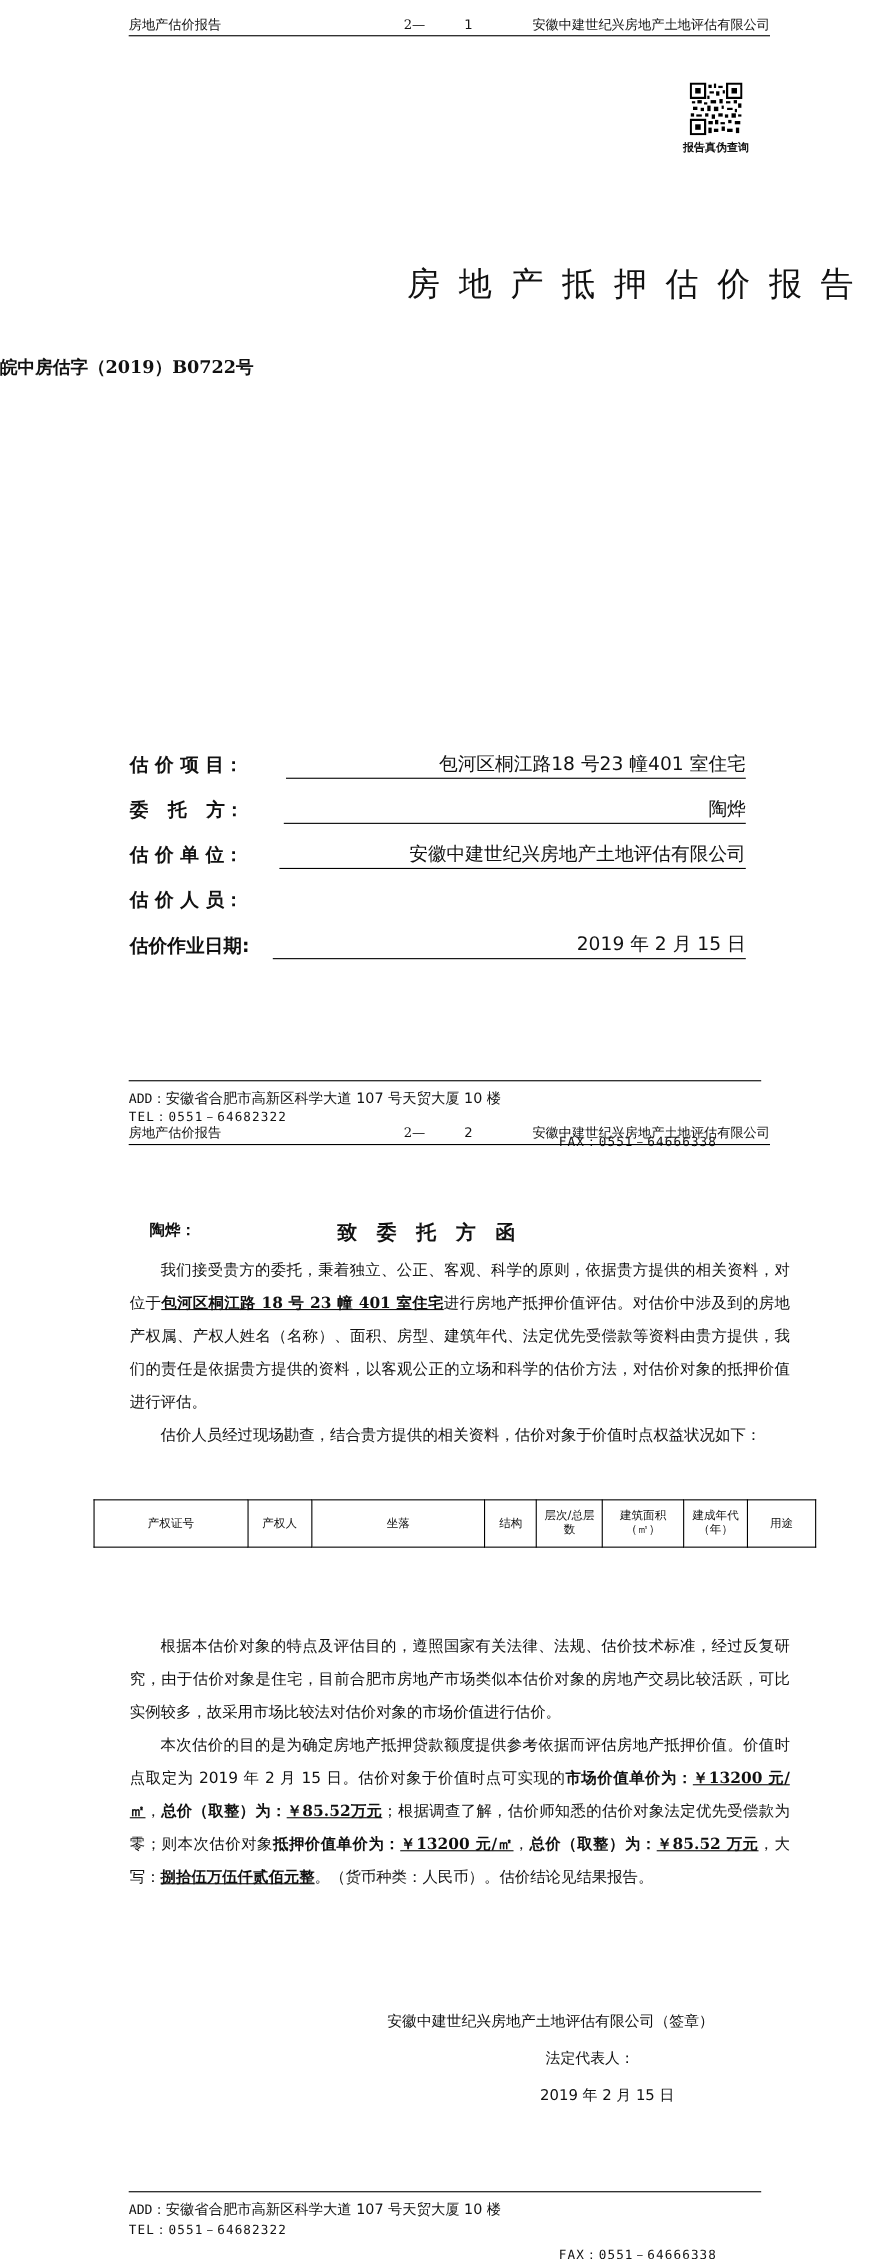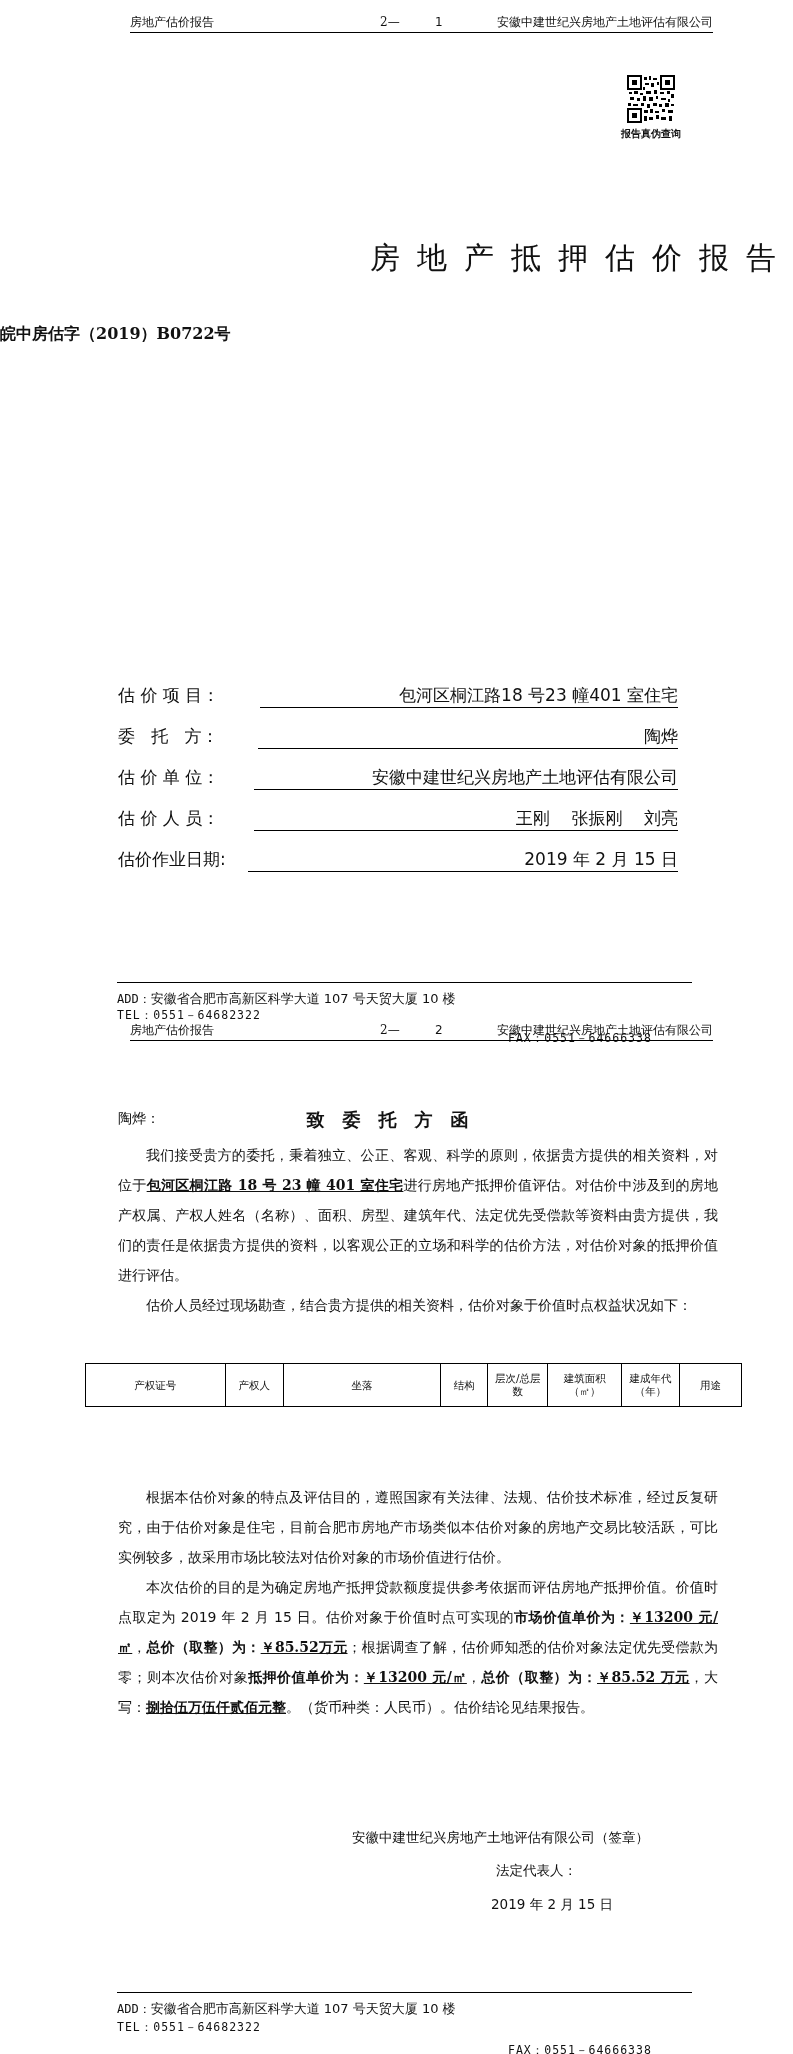--- a/index.html
+++ b/index.html
@@ -2,21 +2,21 @@
 <html><head>
 <meta charset="utf-8">
 <style>
   html, body { margin: 0; padding: 0; background: #ffffff; }
   body {
     width: 793px; height: 2054px; position: relative; overflow: hidden;
     font-family: "DejaVu Sans", sans-serif; color: #111;
   }
   .running-header {
     position: absolute; left: 117px; width: 583px; height: 18px;
-    border-bottom: 1.5px solid #000; font-size: 12px; line-height: 16px; margin-left: 13px;
+    border-bottom: 1.5px solid #000; font-size: 12px; line-height: 16px;
   }
   .running-header .left { position: absolute; left: 0; top: 0; }
   .running-header .mid1 { position: absolute; left: 250px; top: 0; font-family: "DejaVu Serif", serif; }
   .running-header .mid2 { position: absolute; left: 305px; top: 0; }
   .running-header .right { position: absolute; right: 0; top: 0; }
 
   .qr { position: absolute; left: 627px; top: 75px; width: 48px; height: 70px; }
   .qr-box { width: 48px; height: 48px; position: relative; background: #fff; }
   .qr-box svg { display: block; }
   .qr-caption { font-size: 10px; font-weight: bold; text-align: center; width: 60px; margin-left: -6px; margin-top: 4px; }
@@ -25,37 +25,37 @@
     position: absolute; left: 0; width: 793px; top: 238px; text-align: right;
     font-family: "DejaVu Serif", serif; font-size: 30px; letter-spacing: 17px;
     font-weight: normal;
   }
   .report-no {
     position: absolute; left: 0; width: 793px; top: 324px; 
     font-family: "DejaVu Serif", serif; font-size: 16px; font-weight: bold;
   }
 
   .field-row { position: absolute; left: 118px; width: 560px; height: 30px; font-size: 17px; }
-  .field-label { position: absolute; left: 0; bottom: 3px; font-weight: normal; white-space: pre; }
+  .field-label { position: absolute; left: 0; bottom: 3px; font-weight: bold; white-space: pre; }
   .field-value {
     position: absolute; bottom: 2px; right: 0; border-bottom: 1.3px solid #000;
     text-align: right; font-size: 17px; line-height: 24px;
   }
 
   .footer-line { position: absolute; left: 117px; width: 575px; border-top: 1.3px solid #000; }
   .footer-add { position: absolute; left: 117px; font-size: 12px; font-family: "DejaVu Sans Mono", monospace; }
   .footer-add .cn { font-family: "DejaVu Sans", sans-serif; font-size: 13px; text-align: center; }
   .footer-tel { position: absolute; left: 117px; font-size: 11.5px; font-family: "DejaVu Sans Mono", monospace; letter-spacing: 1px; }
   .footer-fax { position: absolute; left: 508px; font-size: 11.5px; font-family: "DejaVu Sans Mono", monospace; letter-spacing: 1px; margin-top: 23px; }
 
   .letter-title {
     position: absolute; left: 0; width: 793px; top: 1108px; text-align: center;
     font-family: "DejaVu Serif", serif; font-size: 18px; font-weight: bold; letter-spacing: 18px;
   }
-  .salutation { position: absolute; left: 118px; top: 1110px; font-size: 14px; font-weight: normal; text-align: right; }
+  .salutation { position: absolute; left: 136px; top: 1110px; font-size: 14px; font-weight: bold; text-align: right; }
   .para {
     position: absolute; left: 118px; width: 600px; font-size: 14px; line-height: 30px;
     text-indent: 28px; text-align: justify;
   }
   .para .bu { font-weight: bold; text-decoration: underline; font-family: "DejaVu Serif", serif; }
   .para .b { font-weight: bold; }
 
   table.rights {
     position: absolute; left: 85px; top: 1363px; width: 657px; border-collapse: collapse;
     font-size: 10.5px; text-align: center;
@@ -147,21 +147,20 @@
 <div class="field-row" style="top:721px;">
   <span class="field-label">委   托   方：</span>
   <span class="field-value" style="width:420px;">陶烨</span>
 </div>
 <div class="field-row" style="top:762px;">
   <span class="field-label">估 价 单 位：</span>
   <span class="field-value" style="width:424px;">安徽中建世纪兴房地产土地评估有限公司</span>
 </div>
 <div class="field-row" style="top:803px;">
   <span class="field-label">估 价 人 员：</span>
-  <span class="field-value" style="width:424px; white-space:pre;">王刚    张振刚    刘亮</span>
 </div>
 <div class="field-row" style="top:844px;">
   <span class="field-label">估价作业日期:</span>
   <span class="field-value" style="width:430px;">2019 年 2 月 15 日</span>
 </div>
 
 <div class="footer-line" style="top:982px;"></div>
 <div class="footer-add" style="top:990px;">
   <span>ADD：</span><span class="cn">安徽省合肥市高新区科学大道 107 号天贸大厦 10 楼</span>
 </div>

